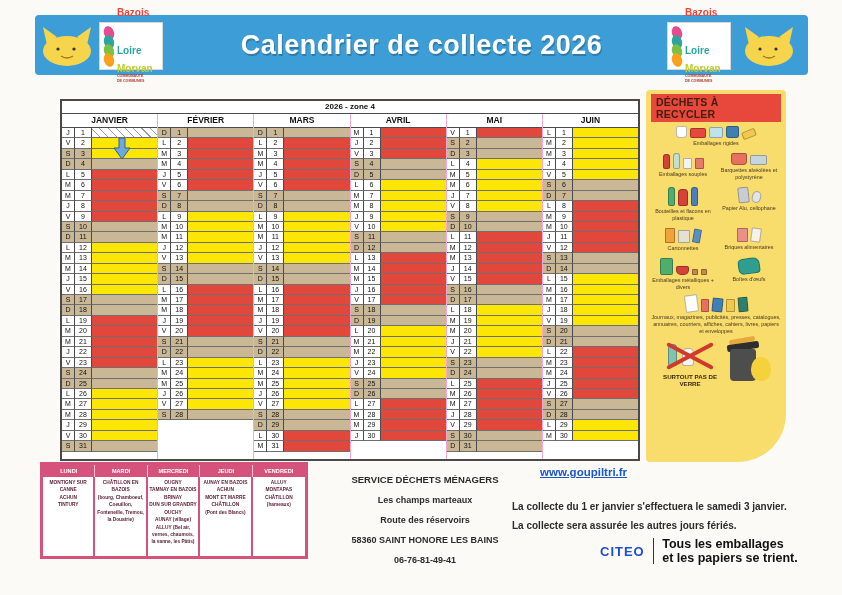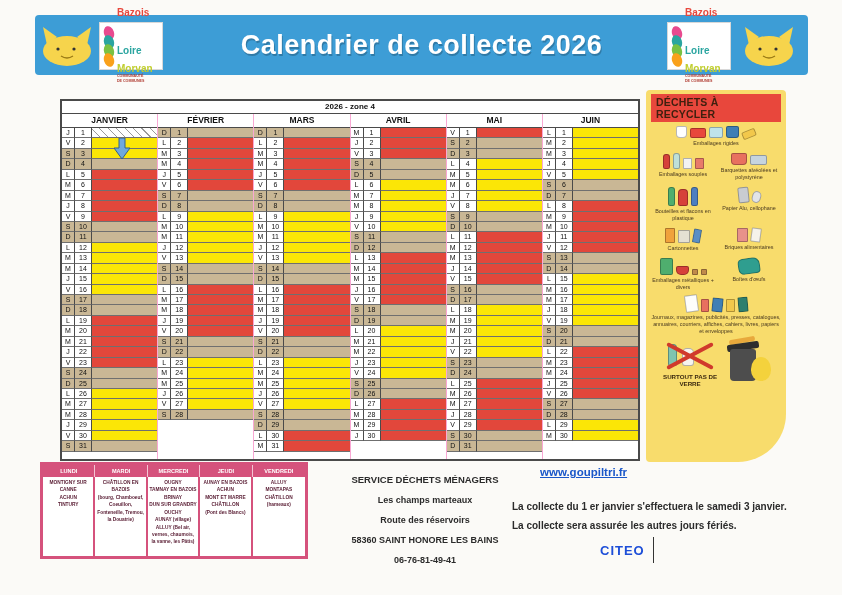--- a/index.html
+++ b/index.html
@@ -903,15 +903,19 @@
   </div>
 
   <a class="website" href="#">www.goupiltri.fr</a>
   <div class="notes">
     <div class="note">La collecte du 1 er janvier s'effectuera le samedi 3 janvier.</div>
     <div class="note">La collecte sera assurée les autres jours fériés.</div>
   </div>
   <div class="citeo-row">
     <div class="citeo">CITEO</div>
     <div class="cdiv"></div>
+    <div class="tagline">
+      <div>Tous les emballages</div>
+      <div>et les papiers se trient.</div>
+    </div>
   </div>
 
 </div>
 
 </body></html>

